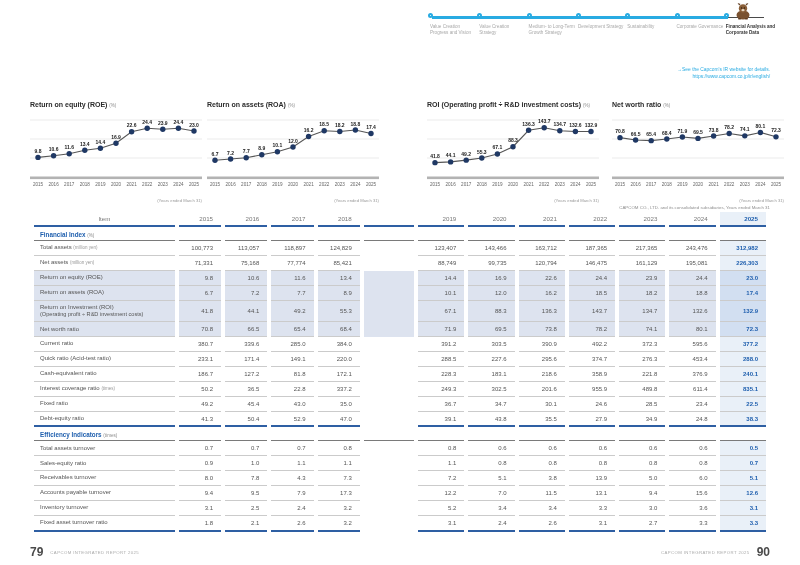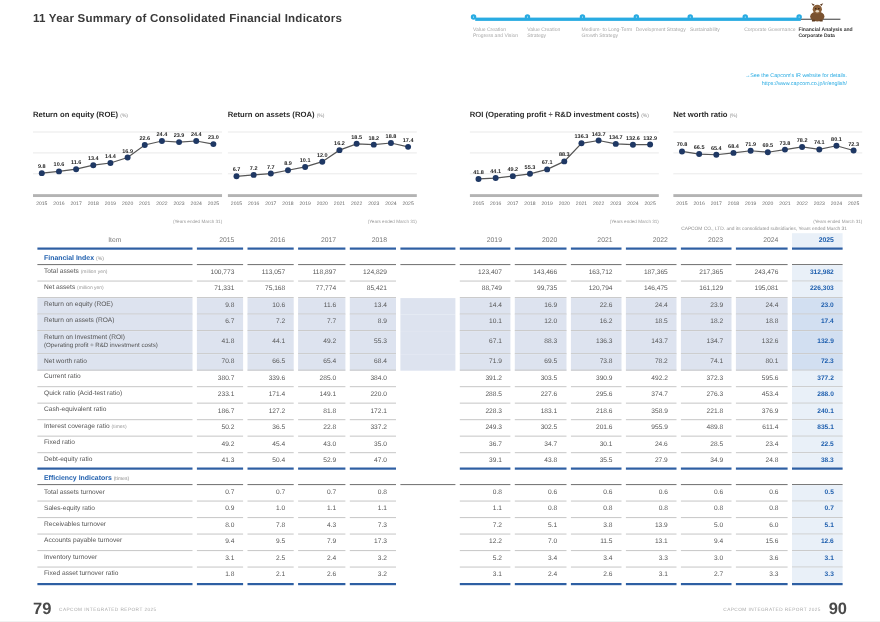--- a/index.html
+++ b/index.html
@@ -46,29 +46,28 @@
   tr.shade td.gutter { background:#dde3ef; }
   td.y25 { background:#e9f0f8; color:#1f5fae; font-weight:bold; }
   tr.shade td.y25 { background:#d2dff1; }
   th.y25 { background:#e9f0f8; color:#1f5fae; font-weight:bold; }
   tr.secend td { border-bottom:2px solid #2e5fa3; }
   tr.secend td.gutter { border-bottom:none; }
 
   
   .footer-left { position:absolute; left:30px; top:545px; display:flex; align-items:center; gap:7px; }
   .footer-right { position:absolute; right:30px; top:545px; display:flex; align-items:center; gap:7px; }
-  .pageno { font-size:15px; font-weight:bold; color:#4a4a4a; }
+  .pageno { font-size:12px; font-weight:bold; color:#4a4a4a; }
   .reportname { font-size:4.3px; color:#aaa; letter-spacing:.4px; }
 </style>
 </head>
 <body>
 
 <div class="page">
 
-  <div class="page-title">11 Year Summary of Consolidated Financial Indicators</div>
 
   <div class="nav">
       <div class="nav-line-cyan"></div>
       <div class="nav-line-dark"></div>
       <div class="nav-node" style="left: -4px;"></div>
       <div class="nav-label" style="left: -2px;">Value Creation Progress and Vision</div>
       <div class="nav-node" style="left: 45.3px;"></div>
       <div class="nav-label" style="left: 47.3px;">Value Creation Strategy</div>
       <div class="nav-node" style="left: 94.6px;"></div>
       <div class="nav-label" style="left: 96.6px;">Medium- to Long-Term Growth Strategy</div>

